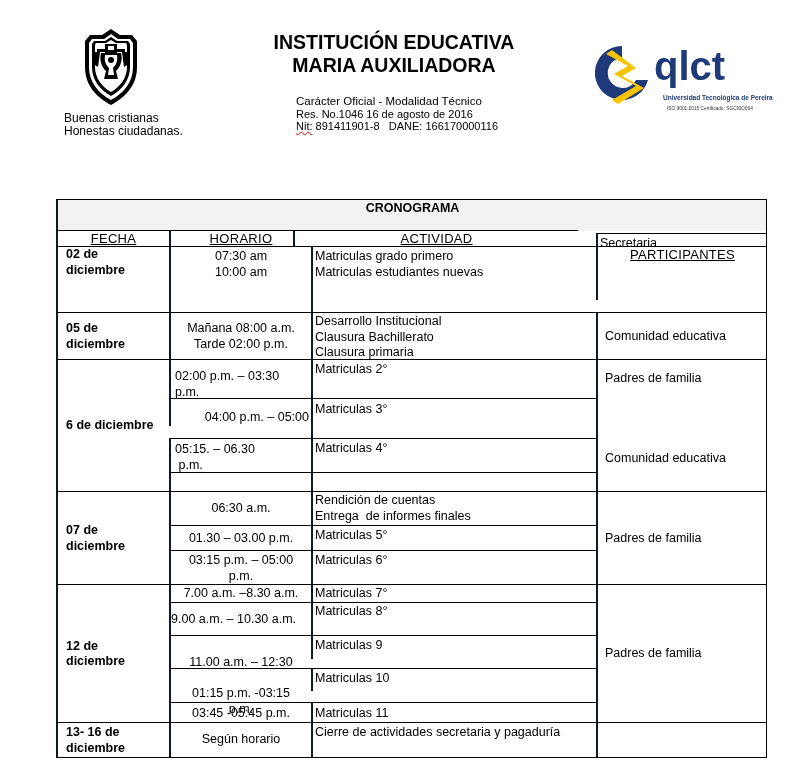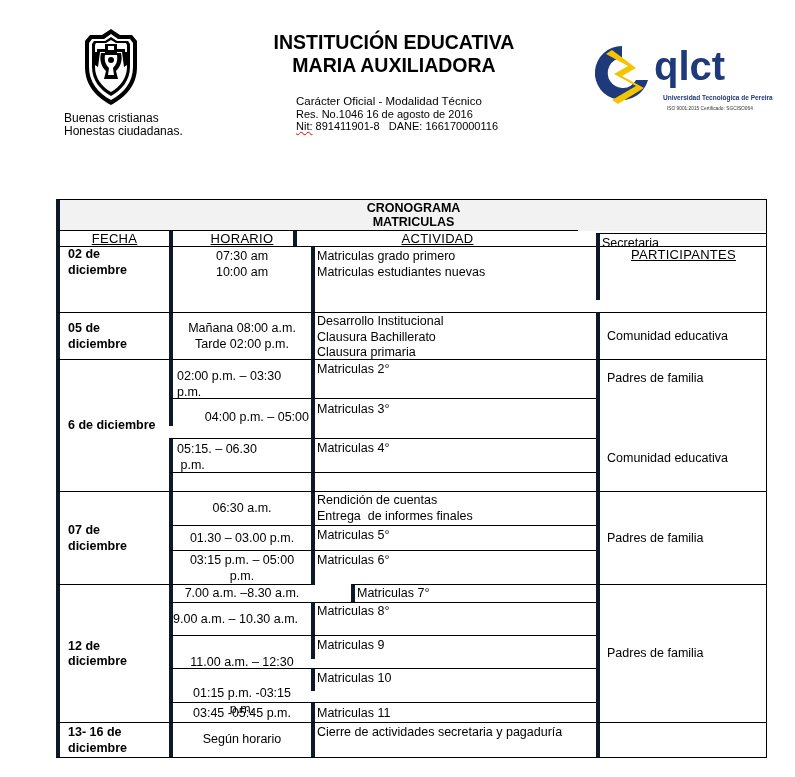--- a/index.html
+++ b/index.html
@@ -3,21 +3,21 @@
 <meta charset="utf-8">
 <style>
   html, body { margin:0; padding:0; background:#fff; }
   body { width:795px; height:777px; position:relative; overflow:hidden; font-family:"Liberation Sans", sans-serif; color:#000; }
   .abs { position:absolute; }
   .motto { left:64px; top:112px; font-size:12px; line-height:13px; }
   .inst-title { left:230px; width:328px; top:31px; text-align:center; font-weight:bold; font-size:19.5px; line-height:23px; }
   .inst-info { left:296px; top:95px; font-size:11px; line-height:12.5px; }
   .inst-info div:first-child { font-size:11.5px; }
   .squiggle { text-decoration: underline wavy #d00; text-decoration-thickness:1px; }
-  .cell { position:absolute; box-sizing:border-box; border-left:4px solid #0f172a; border-top:1px solid #000; font-size:12.5px; line-height:15.5px; padding:0 2px; overflow:hidden; }
+  .cell { position:absolute; box-sizing:border-box; border-left:2px solid #0f172a; border-top:1px solid #000; font-size:12.5px; line-height:15.5px; padding:0 2px; overflow:hidden; }
   .bold { font-weight:bold; }
   .center { text-align:center; }
   .title-cell { background:#f2f2f2; text-align:center; font-weight:bold; font-size:12.5px; line-height:14px; padding-top:1px; }
   .hdr { text-align:center; font-size:13px; line-height:16px; text-decoration:underline; letter-spacing:0.3px; }
   .vmid { display:flex; flex-direction:column; justify-content:center; }
   .tbl-right { position:absolute; left:766px; top:199px; width:1px; height:558px; background:#000; }
   .tbl-bottom { position:absolute; left:56px; top:757px; width:711px; height:1px; background:#000; }
   .logo-text { font-family:"Liberation Sans", sans-serif; }
 </style>
 </head>
@@ -61,21 +61,20 @@
     <path d="M14 14 L36 26 L22 34 L44 46 L20 60 L26 64 L52 48 L30 36 L44 28 L20 10 Z" fill="#f5c400"></path>
     <text x="62" y="40" font-family="Liberation Sans, sans-serif" font-weight="bold" font-size="40" fill="#1f3a7a">qlct</text>
   </svg>
   <div class="abs logo-text" style="left:71px;top:54px;font-size:6.5px;font-weight:bold;color:#1f3a7a;white-space:nowrap;">Universidad Tecnológica de Pereira</div>
   <div class="abs logo-text" style="left:75px;top:66px;font-size:4.8px;color:#333;white-space:nowrap;">ISO 9001:2015 Certificado: SGCISO064</div>
 </div>
 
 <div>
   <div class="cell title-cell" style="left:56px;top:199px;width:711px;height:32px;">
     <div>CRONOGRAMA</div>
-    <div>MATRICULAS</div>
   </div>
 
   <div class="cell hdr" style="left:56px;top:230px;width:113px;height:17px;">FECHA</div>
   <div class="cell hdr" style="left:169px;top:230px;width:142px;height:17px;">HORARIO</div>
   <div class="cell hdr" style="left:293px;top:230px;width:285px;height:17px;">ACTIVIDAD</div>
   <div class="cell hdr" style="left:596px;top:230px;width:171px;height:17px;margin-top:16px;">PARTICIPANTES</div>
 
   <div>
     <div class="cell bold" style="left:56px;top:246px;width:113px;height:67px;padding-left:8px;white-space:pre-line;">02 de
 diciembre</div>
@@ -127,21 +126,21 @@
     <div class="cell center" style="left:169px;top:550px;width:142px;height:35px;padding-top:2px;white-space:pre-line;">03:15 p.m. – 05:00
 p.m.</div>
     <div class="cell" style="left:311px;top:550px;width:285px;height:35px;padding-top:2px;">Matriculas 6°</div>
     <div class="cell vmid" style="left:596px;top:491px;width:171px;height:94px;padding-left:7px;">Padres de familia</div>
   </div>
 
   <div>
     <div class="cell bold vmid" style="left:56px;top:584px;width:113px;height:139px;padding-left:8px;white-space:pre-line;">12 de
 diciembre</div>
     <div class="cell center" style="left:169px;top:584px;width:142px;height:19px;padding-top:1px;white-space:nowrap;">7.00 a.m. –8.30 a.m.</div>
-    <div class="cell" style="left:311px;top:584px;width:285px;height:19px;padding-top:1px;margin-left:40px;">Matriculas 7°</div>
+    <div class="cell" style="left:311px;top:584px;width:285px;height:19px;padding-top:1px;">Matriculas 7°</div>
     <div class="cell vmid" style="left:169px;top:602px;width:142px;height:34px;padding-left:0;white-space:nowrap;">9.00 a.m. – 10.30 a.m.</div>
     <div class="cell" style="left:311px;top:602px;width:285px;height:34px;padding-top:1px;">Matriculas 8°</div>
     <div class="cell center" style="left:169px;top:635px;width:142px;height:34px;padding-top:19px;white-space:pre-line;">11.00 a.m. – 12:30
 p.m.</div>
     <div class="cell" style="left:311px;top:635px;width:285px;height:24px;padding-top:2px;">Matriculas 9</div>
     <div class="cell center" style="left:169px;top:668px;width:142px;height:45px;padding-top:17px;white-space:pre-line;">01:15 p.m. -03:15
 p.m.</div>
     <div class="cell" style="left:311px;top:668px;width:285px;height:23px;padding-top:2px;">Matriculas 10</div>
     <div class="cell center" style="left:169px;top:702px;width:142px;height:21px;padding-top:3px;">03:45 -05:45 p.m.</div>
     <div class="cell" style="left:311px;top:702px;width:285px;height:21px;padding-top:3px;">Matriculas 11</div>

